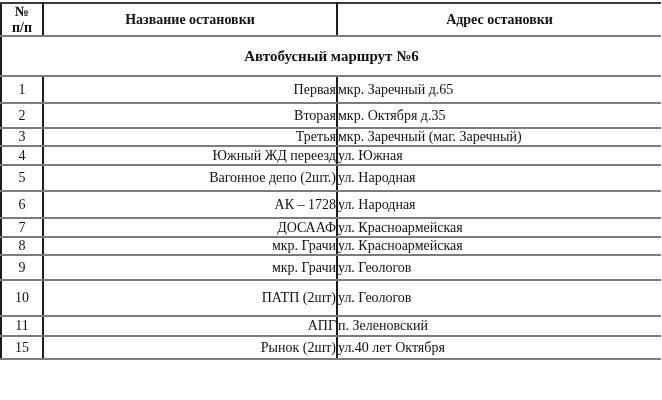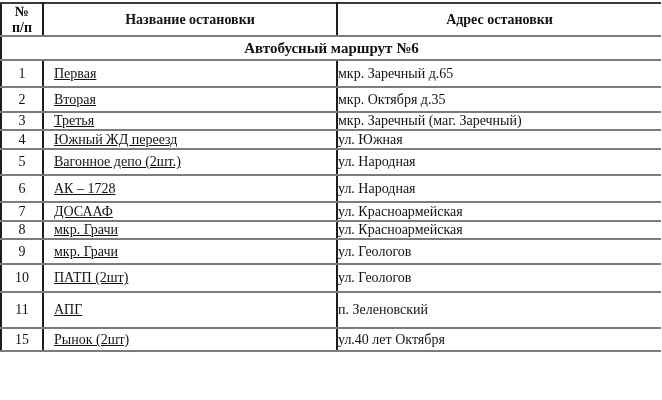--- a/index.html
+++ b/index.html
@@ -33,33 +33,33 @@
   }
   thead th { border-top: 2px solid #3a3a3a; }
   .vline { border-right: 2px solid #1d1d1d; }
   th.head {
     font-weight: bold;
     text-align: center;
     line-height: 1.12;
   }
   th.head-num { white-space: pre-line; }
   tr.head-row   { height: 31px; }
-  tr.route-row  { height: 24px; }
+  tr.route-row  { height: 40px; }
   td.route {
     font-weight: bold;
     text-align: center;
     font-size: 15px;
   }
   td.num  { text-align: center; }
-  td.name { text-align: left; padding-left: 10px; text-decoration: underline; }
+  td.name { text-align: right; padding-left: 10px; }
   td.addr { text-align: left; }
   
-  .h18 { height: 18px; } .h19 { height: 19px; } .h20 { height: 36px; border-radius: 7px; }
+  .h18 { height: 18px; } .h19 { height: 19px; } .h20 { height: 20px; border-radius: 7px; }
   .h21 { height: 23px; } .h25 { height: 25px; } .h26 { height: 26px; }
-  .h27 { height: 27px; } .h28 { height: 28px; }
+  .h27 { height: 27px; } .h28 { height: 36px; }
 </style>
 </head>
 <body>
 
 <table class="stops">
   <colgroup>
     <col class="w-num">
       <col class="w-name">
       <col class="w-addr">
   </colgroup>

